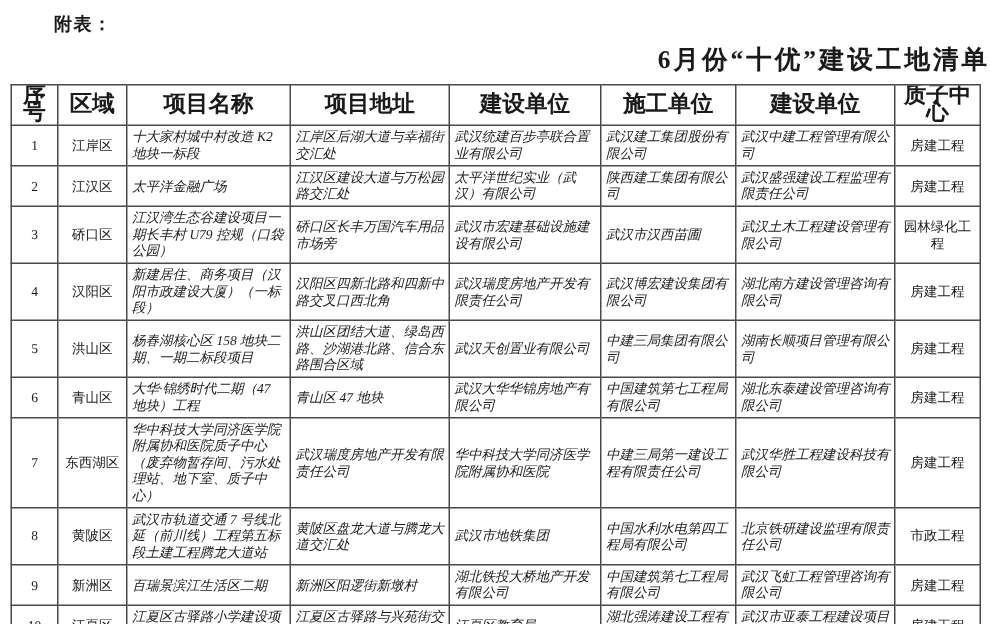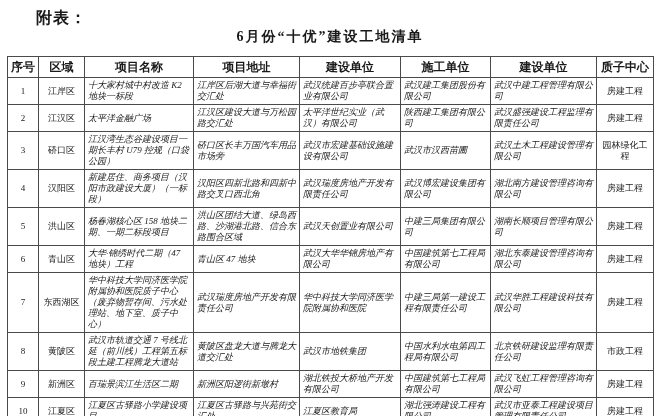--- a/index.html
+++ b/index.html
@@ -6,47 +6,47 @@
   body{
     width:660px;height:416px;
     background:#ffffff;
     font-family:"Liberation Serif","DejaVu Serif",serif;
     color:#1a1a1a;
     position:relative;
     overflow:hidden;
   }
   .annotation{
     position:absolute;top:8px;left:36px;
-    font-size:16px;font-weight:bold;letter-spacing:1px;
+    font-size:12px;font-weight:bold;letter-spacing:1px;
   }
   .doc-title{
     position:absolute;top:28px;left:0;right:0;
-    text-align:center;
-    font-size:14px;font-weight:bold;letter-spacing:2px;
+    text-align:right;
+    font-size:17px;font-weight:bold;letter-spacing:2px;
   }
   table.main{
     position:absolute;top:56px;left:7px;
     width:646px;
     border-collapse:collapse;
     table-layout:fixed;
   }
   table.main th, table.main td{
     border:1px solid #4a4a4a;
     padding:2px 3px;
     font-size:9px;
     line-height:11px;
     vertical-align:middle;
     word-break:break-all;
     overflow:hidden;
   }
   table.main th{
     font-weight:bold;
     text-align:center;
     height:16px;
-    font-size:12px;
+    font-size:15px;
   }
   td.c-center{text-align:center;}
   td.c-left{text-align:left;font-style:italic;}
   tr.data-row{height:26px;}
 </style>
 </head>
 <body>
 
 <div class="annotation">附表：</div>
 

